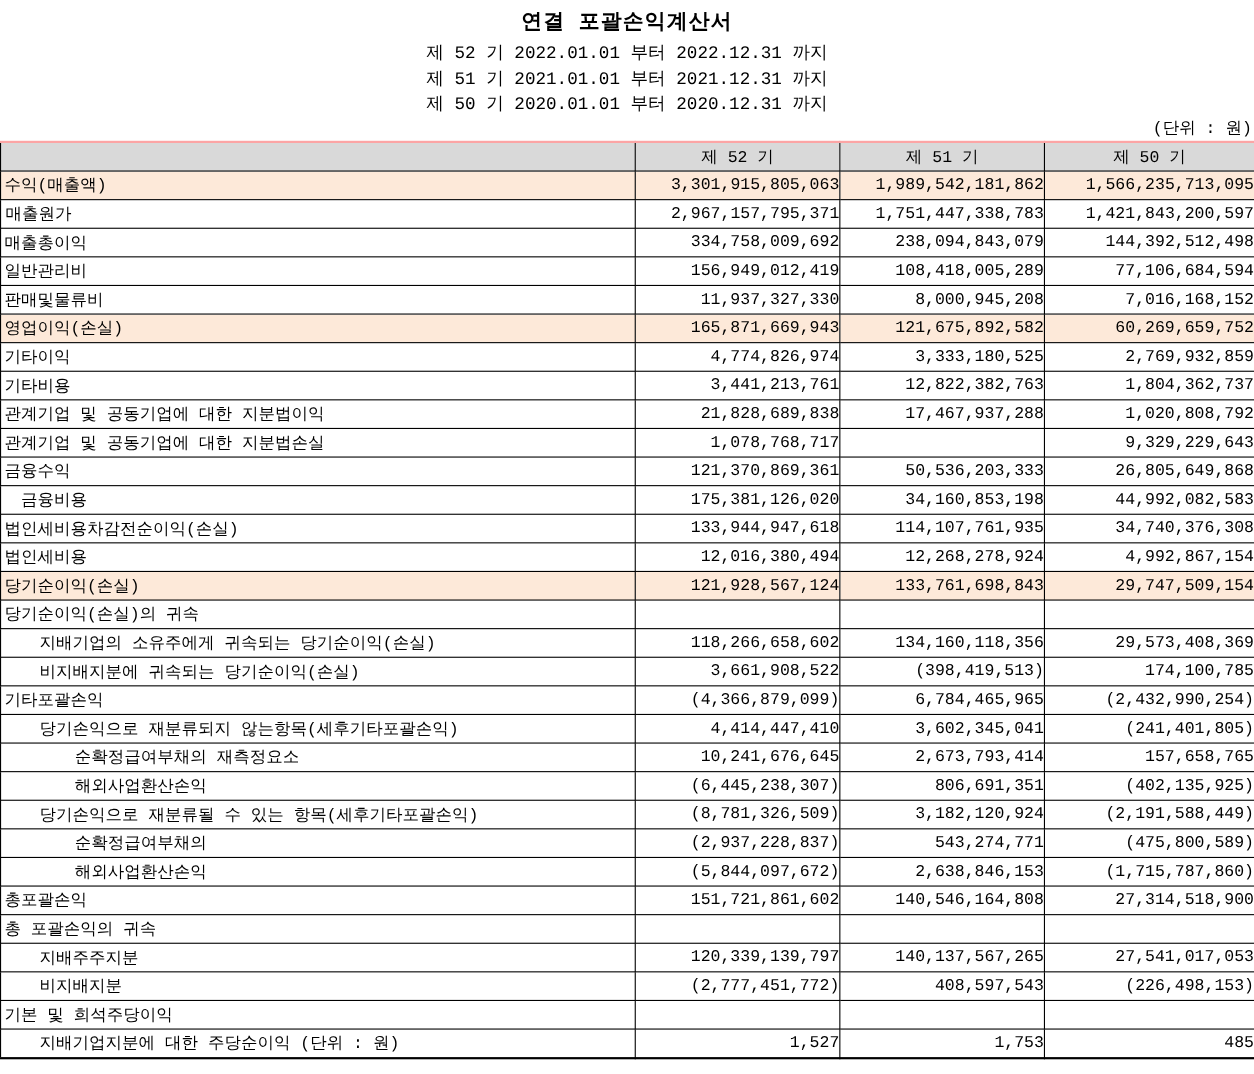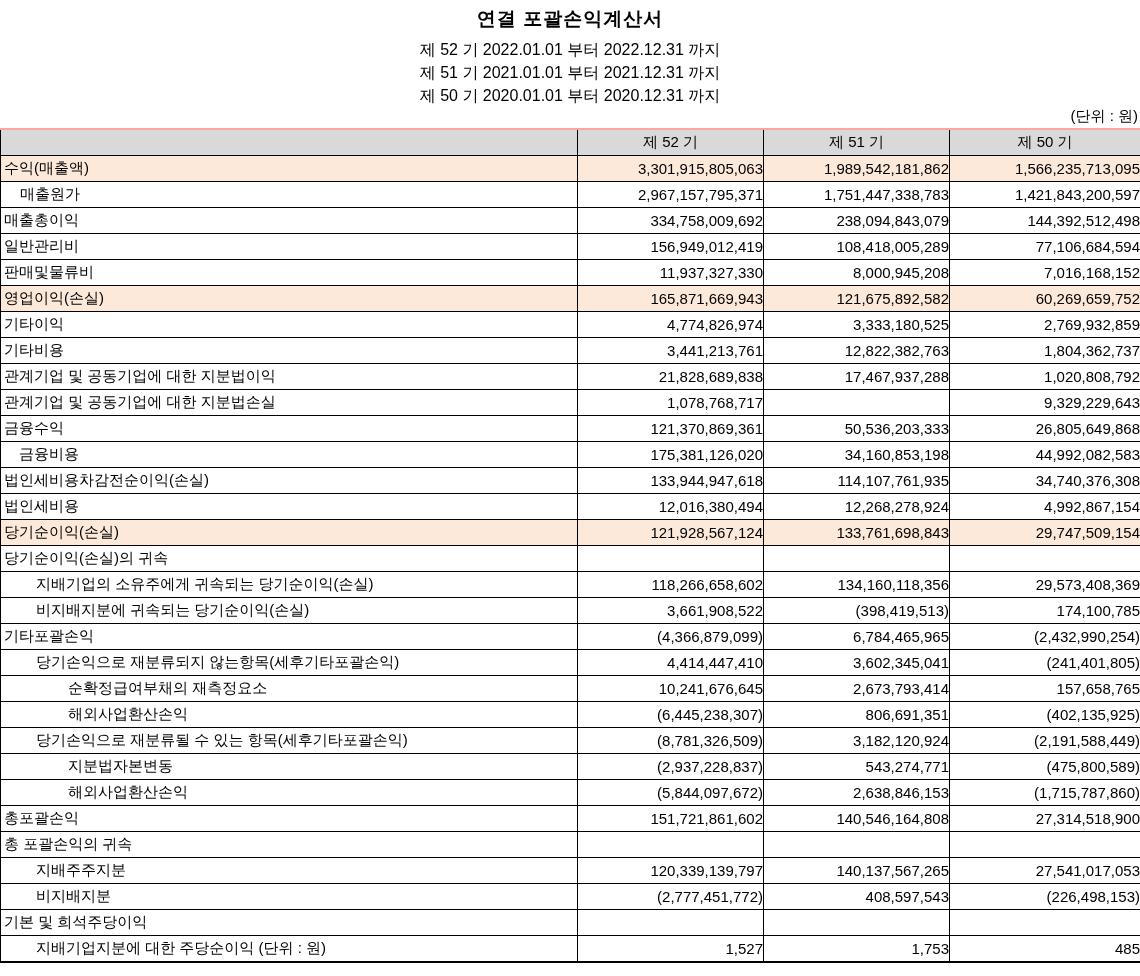--- a/index.html
+++ b/index.html
@@ -7,20 +7,21 @@
     padding: 0;
     background: #ffffff;
     color: #000000;
     font-family: "Liberation Sans", "DejaVu Sans", sans-serif;
   }
   .page {
     width: 1140px;
     height: 976px;
     box-sizing: border-box;
     overflow: hidden;
+    font-family: Liberation Mono, monospace;
   }
   .doc-title {
     text-align: center;
     font-weight: bold;
     font-size: 19px;
     padding-top: 6px;
     letter-spacing: 1px;
   }
   .periods {
     margin-top: 6px;
@@ -102,21 +103,21 @@
         </tr>
     </thead>
     <tbody>
         <tr class="hl">
           <td class="label-cell" style="padding-left: 3px;">수익(매출액)</td>
           <td class="num-cell">3,301,915,805,063</td>
           <td class="num-cell">1,989,542,181,862</td>
           <td class="num-cell">1,566,235,713,095</td>
         </tr>
         <tr>
-          <td class="label-cell" style="padding-left: 19px;">매출원가</td>
+          <td class="label-cell" style="padding-left: 4px;">매출원가</td>
           <td class="num-cell">2,967,157,795,371</td>
           <td class="num-cell">1,751,447,338,783</td>
           <td class="num-cell">1,421,843,200,597</td>
         </tr>
         <tr>
           <td class="label-cell" style="padding-left: 3px;">매출총이익</td>
           <td class="num-cell">334,758,009,692</td>
           <td class="num-cell">238,094,843,079</td>
           <td class="num-cell">144,392,512,498</td>
         </tr>
@@ -234,21 +235,21 @@
           <td class="num-cell">806,691,351</td>
           <td class="num-cell">(402,135,925)</td>
         </tr>
         <tr>
           <td class="label-cell" style="padding-left: 35px;">당기손익으로 재분류될 수 있는 항목(세후기타포괄손익)</td>
           <td class="num-cell">(8,781,326,509)</td>
           <td class="num-cell">3,182,120,924</td>
           <td class="num-cell">(2,191,588,449)</td>
         </tr>
         <tr>
-          <td class="label-cell" style="padding-left: 67px;">지분법자본변동</td>
+          <td class="label-cell" style="padding-left: 67px;">순확정급여부채의</td>
           <td class="num-cell">(2,937,228,837)</td>
           <td class="num-cell">543,274,771</td>
           <td class="num-cell">(475,800,589)</td>
         </tr>
         <tr>
           <td class="label-cell" style="padding-left: 67px;">해외사업환산손익</td>
           <td class="num-cell">(5,844,097,672)</td>
           <td class="num-cell">2,638,846,153</td>
           <td class="num-cell">(1,715,787,860)</td>
         </tr>

